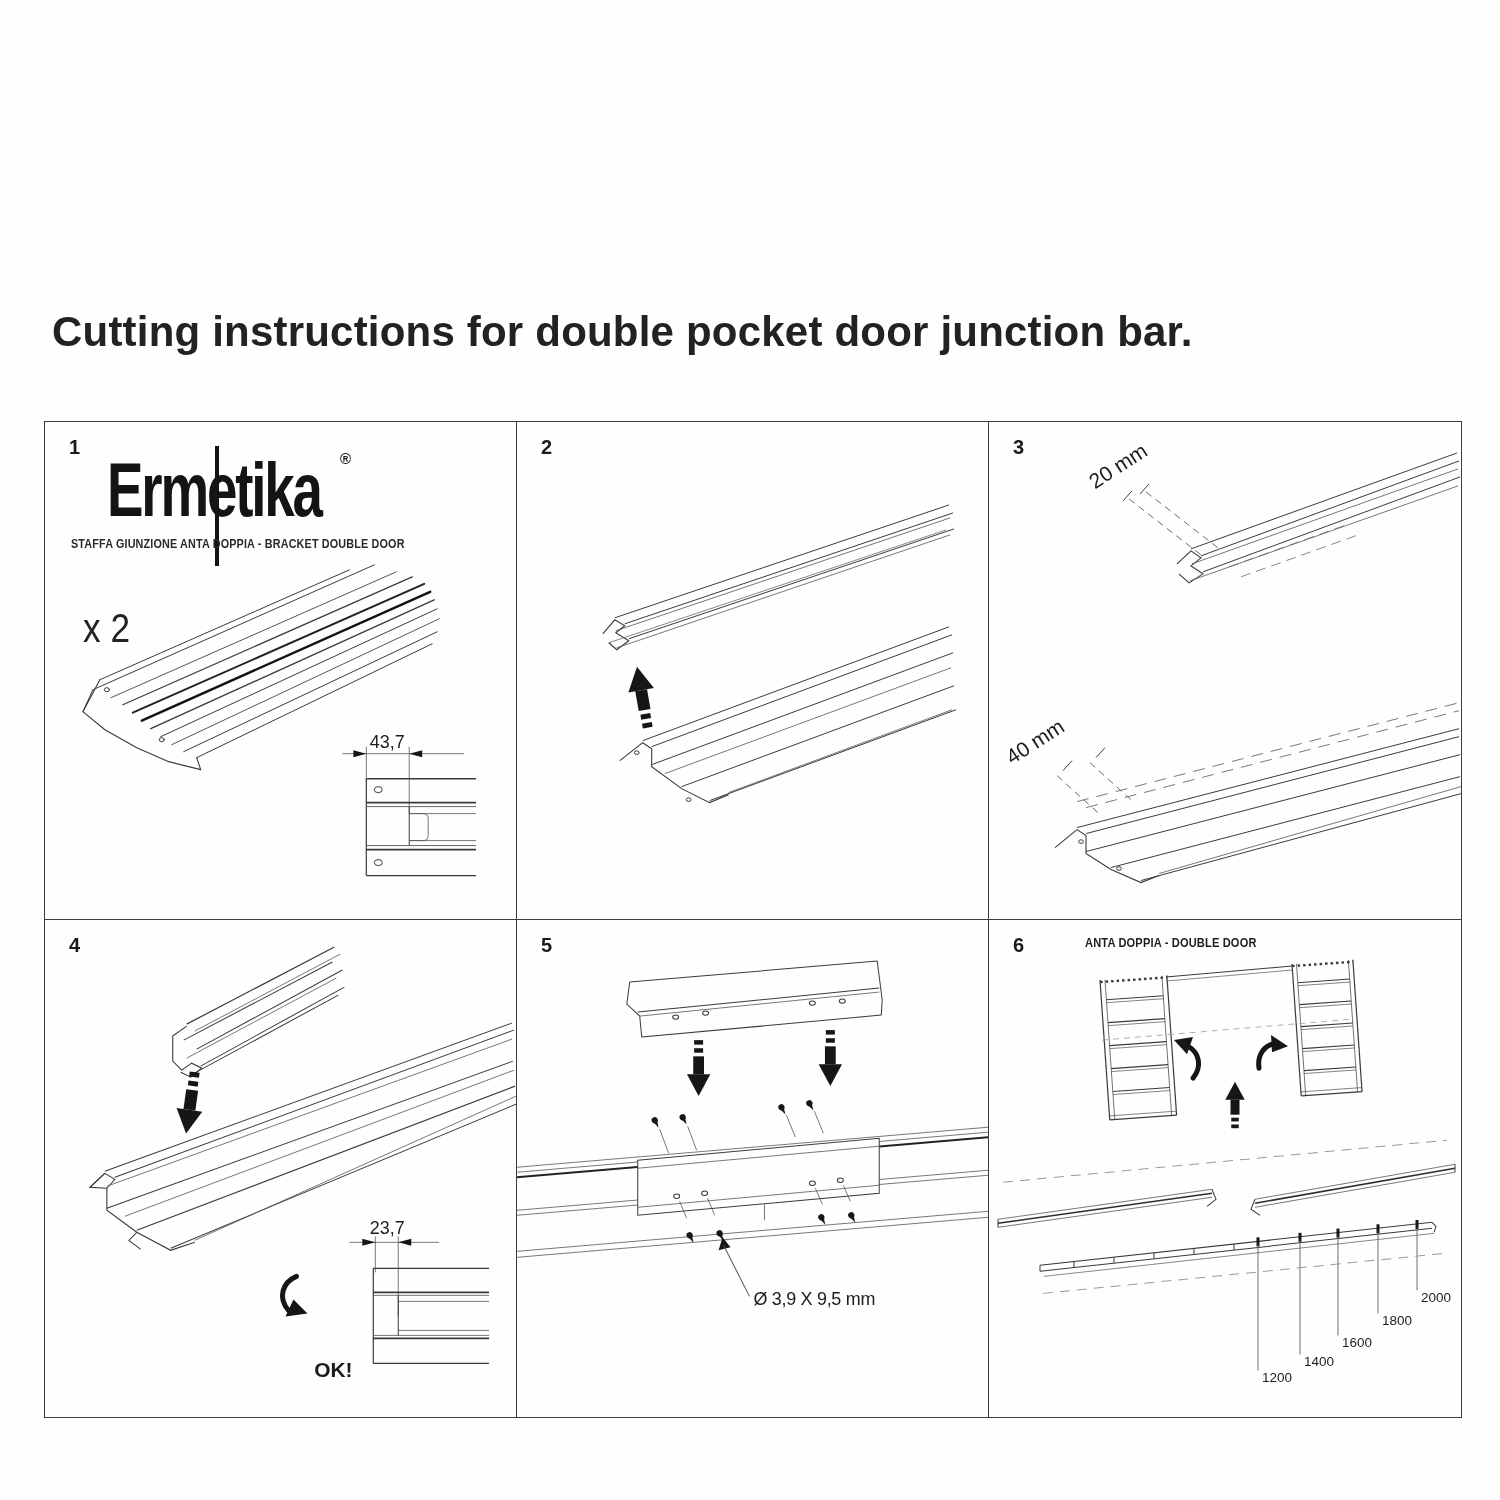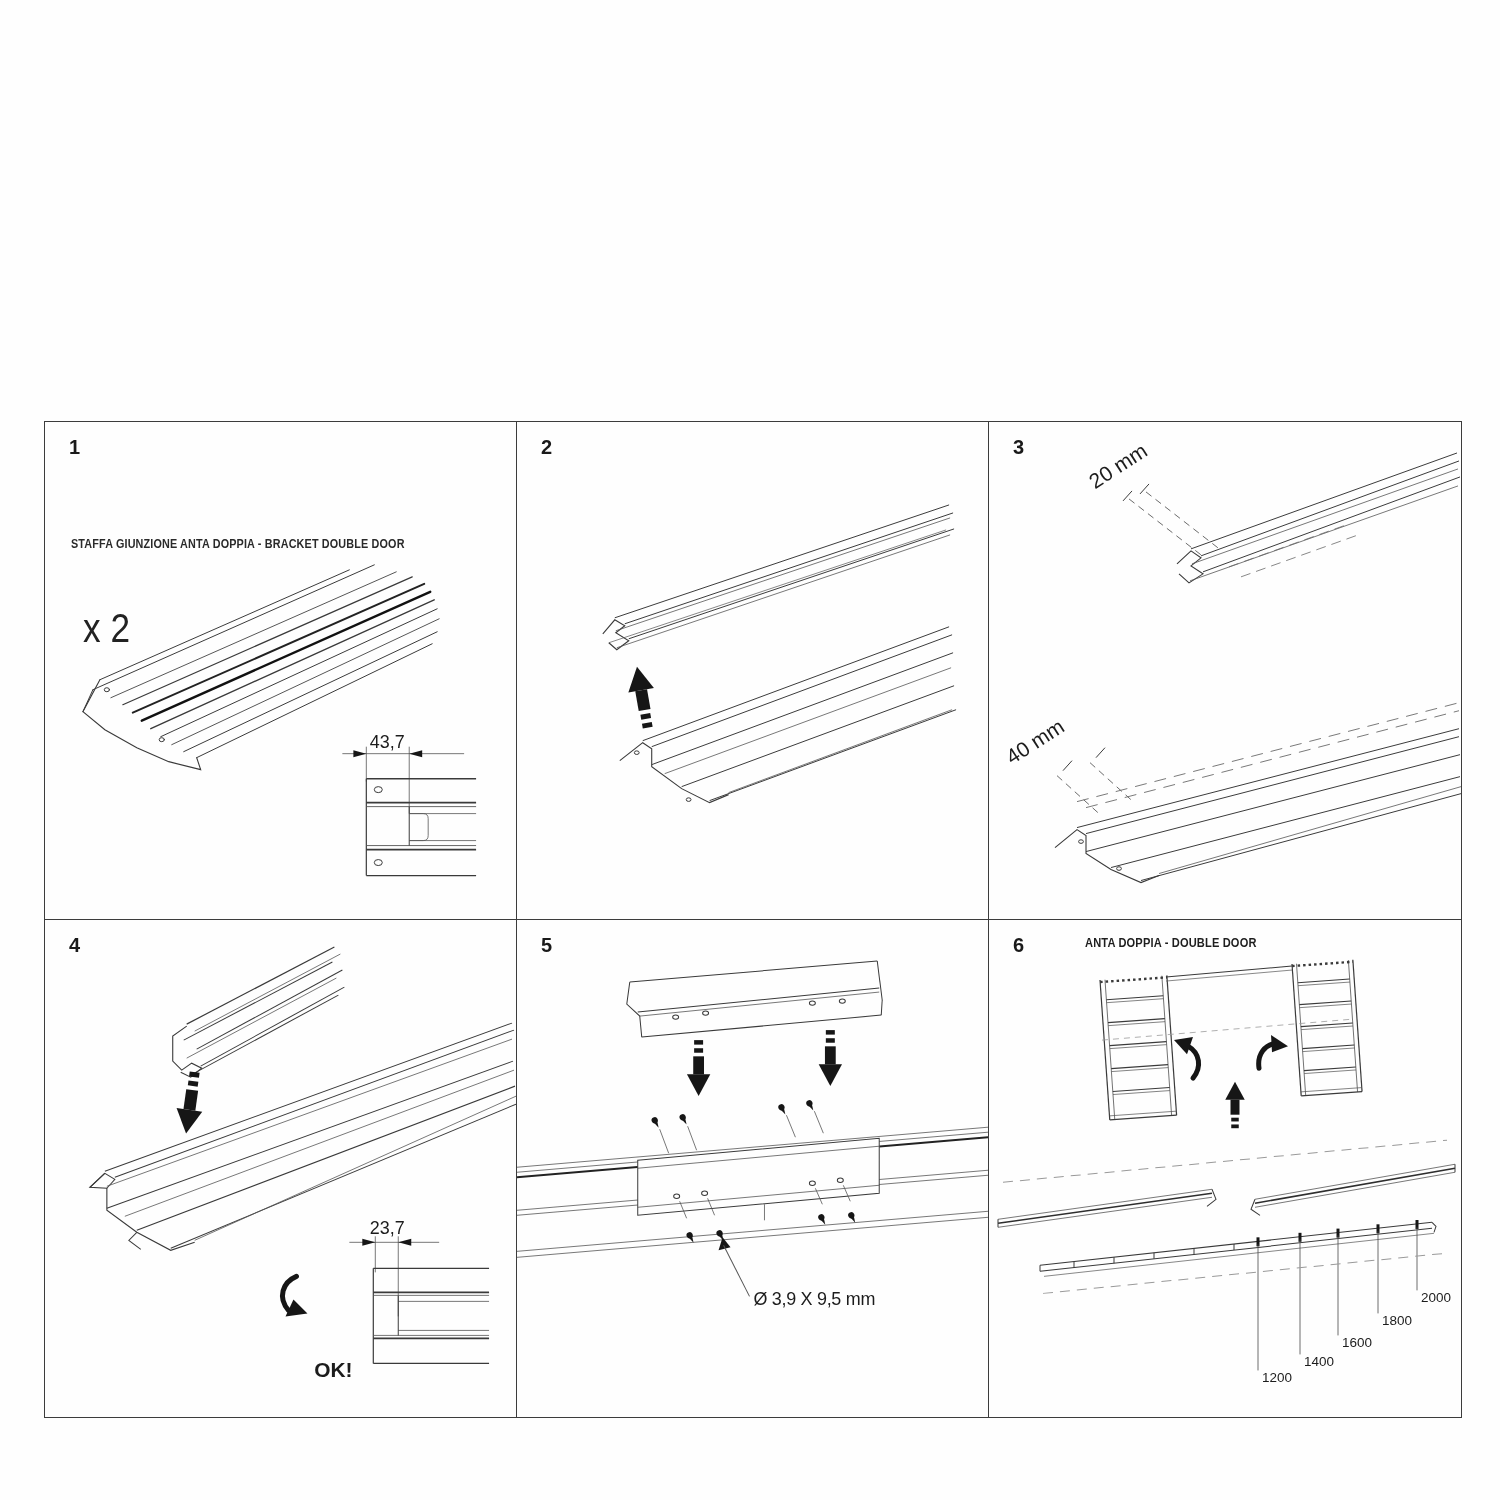--- a/index.html
+++ b/index.html
@@ -47,25 +47,31 @@
         <rect x="-6" y="18" width="12" height="20"></rect>
         <polygon points="-13,38 13,38 0,62"></polygon>
       </g>
       <g id="screw" class="blk">
         <circle cx="0" cy="0" r="3.1"></circle>
         <polygon points="-1.9,1.6 1.9,1.6 0,8.4"></polygon>
       </g>
     </defs>
   </svg>
 
+  <h1 class="title">Cutting instructions for double pocket door junction bar.</h1>
 
   <div class="grid">
 
     <section class="panel">
       <span class="num">1</span>
+      <div class="logo">
+        <span class="logo-text">Ermetika</span>
+        <span class="logo-bar"></span>
+        <span class="logo-reg">®</span>
+      </div>
       <div class="panel-sub">STAFFA GIUNZIONE ANTA DOPPIA - BRACKET DOUBLE DOOR</div>
       <div class="qty">x 2</div>
       <svg class="art" viewBox="0 0 472 497" preserveAspectRatio="none">
         <g stroke-linecap="round">
           <line class="ln" x1="55" y1="258" x2="305" y2="148" stroke-width="1"></line>
           <line class="ln" x1="48" y1="268" x2="330" y2="143" stroke-width="1"></line>
           <line class="thin" x1="66" y1="276" x2="352" y2="150" stroke-width="1"></line>
           <line class="ln" x1="78" y1="283" x2="368" y2="155" stroke-width="1.2"></line>
           <line x1="88" y1="291" x2="380" y2="162" stroke="#222" stroke-width="2"></line>
           <line x1="97" y1="299" x2="386" y2="170" stroke="#111" stroke-width="2.4"></line>

